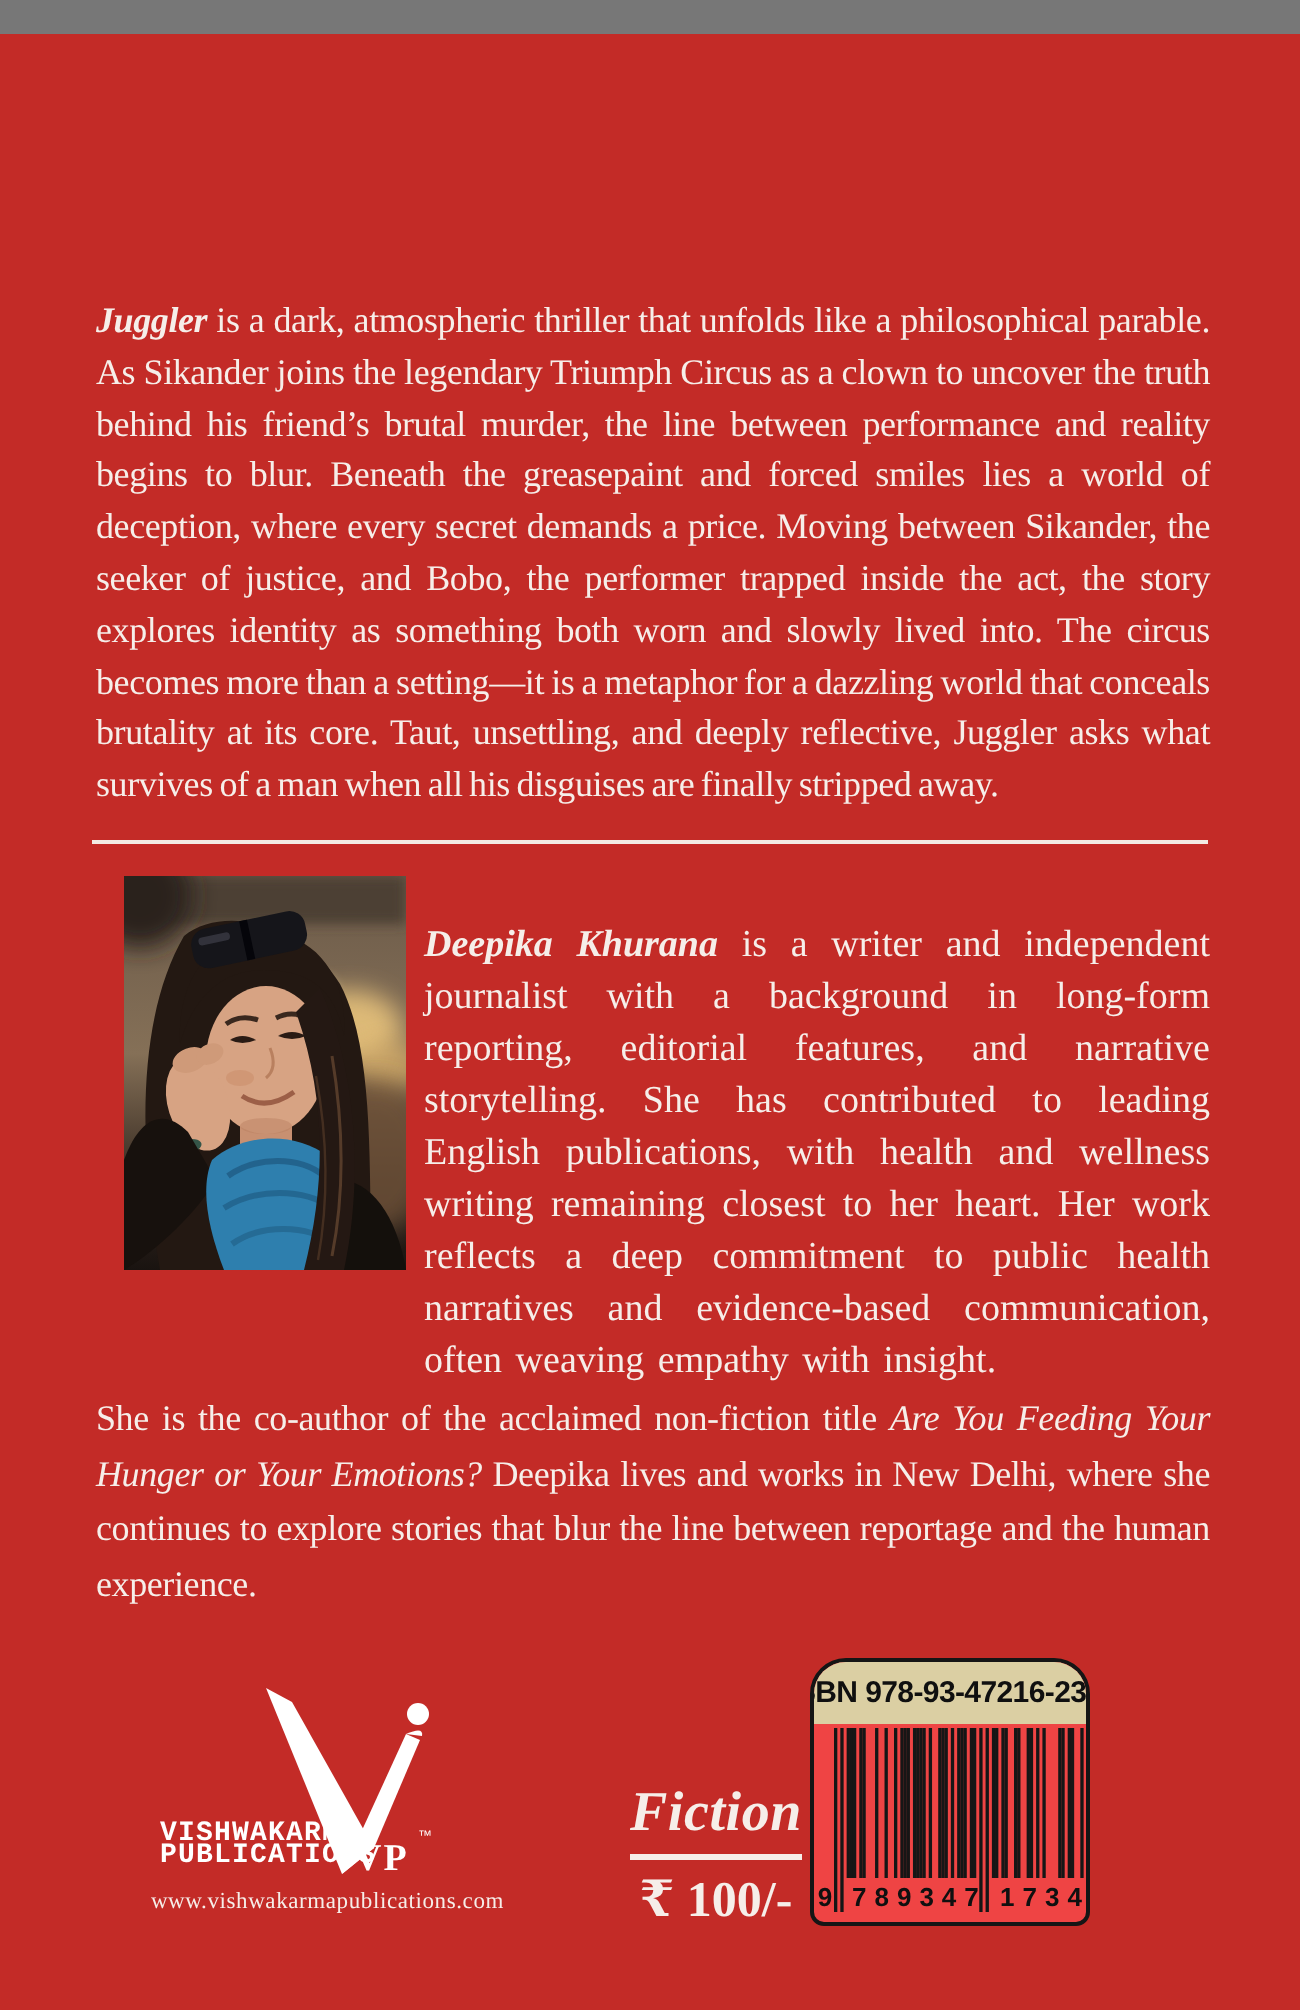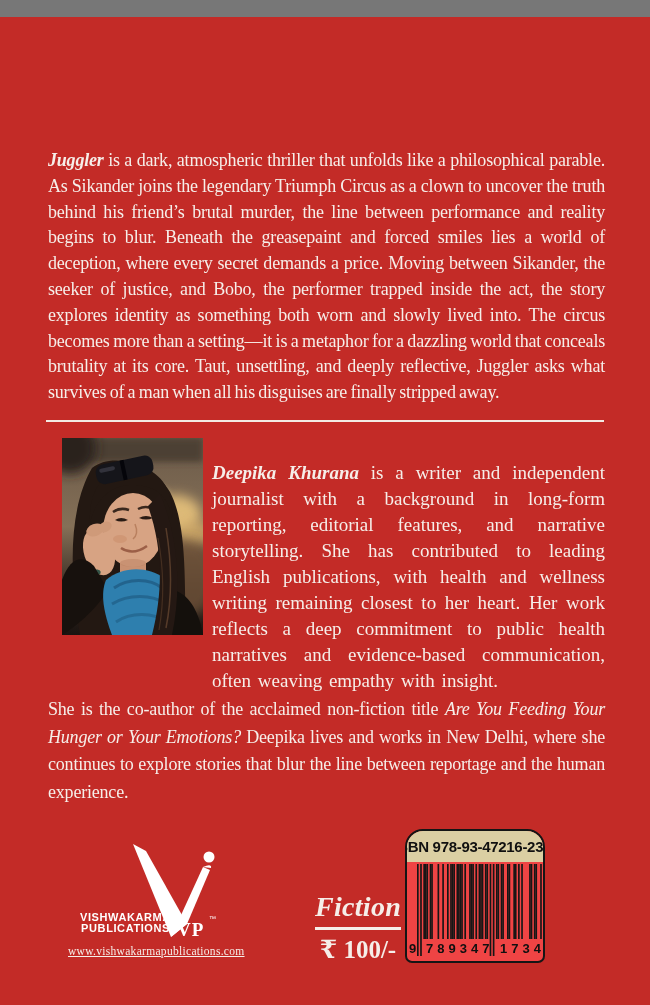--- a/index.html
+++ b/index.html
@@ -31,32 +31,32 @@
     position:absolute; left:48px; top:661px; width:557px;
     font-size:18px; line-height:27.5px; text-align:justify;
     letter-spacing:-0.2px; word-spacing:-1px;
   }
   .ital { font-style:italic; }
   
   .publisher { position:absolute; left:80px; top:823px; width:160px; height:125px; }
   .logo-v { position:absolute; left:45px; top:2px; width:95px; height:102px; }
   .pub-name {
     position:absolute; left:0; top:72px; width:90px; text-align:right;
-    font-family:Liberation Sans, sans-serif; font-weight:bold;
-    font-size:11px; letter-spacing:0.6px; line-height:10.5px; color:#ffffff;
+    font-family:Liberation Mono, monospace; font-weight:bold;
+    font-size:14px; letter-spacing:0.6px; line-height:10.5px; color:#ffffff;
   }
   .pub-vp {
     position:absolute; left:97px; top:79px;
     font-family:Liberation Serif, serif; font-weight:bold;
     font-size:19px; letter-spacing:1px; color:#ffffff;
   }
   .pub-tm { position:absolute; left:129px; top:75px; font-family:"Liberation Sans",sans-serif; font-size:7px; color:#ffffff; }
   .pub-site {
-    position:absolute; left:-12px; top:105px; width:184px; text-align:left;
-    font-size:11.5px; letter-spacing:0.3px; color:#f6eee9;text-decoration:underline;
+    position:absolute; left:-12px; top:105px; width:184px; text-align:right;
+    font-size:11.5px; letter-spacing:0.3px; color:#f6eee9;
   }
   
   .price-block { position:absolute; left:303px; top:874px; width:110px; text-align:center; }
   .genre { font-size:28px; font-weight:bold; letter-spacing:0.3px;font-style:italic; }
   .price-rule { width:86px; height:2.5px; background:#f6eee9; margin:4px auto 5px; }
   .amount { font-size:25px; font-weight:bold; font-family:"Liberation Serif","DejaVu Serif","DejaVu Sans",serif; }
   
   .sticker {
     position:absolute; left:405px; top:812px; width:140px; height:134px;
     background:#ef4444; border:2px solid #151515;

